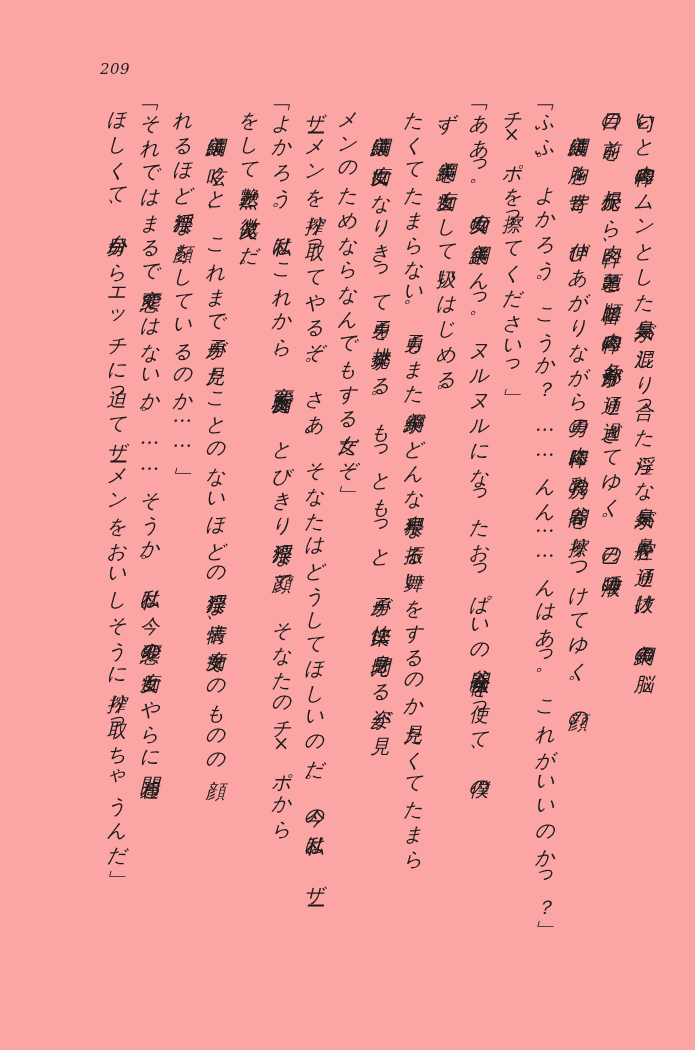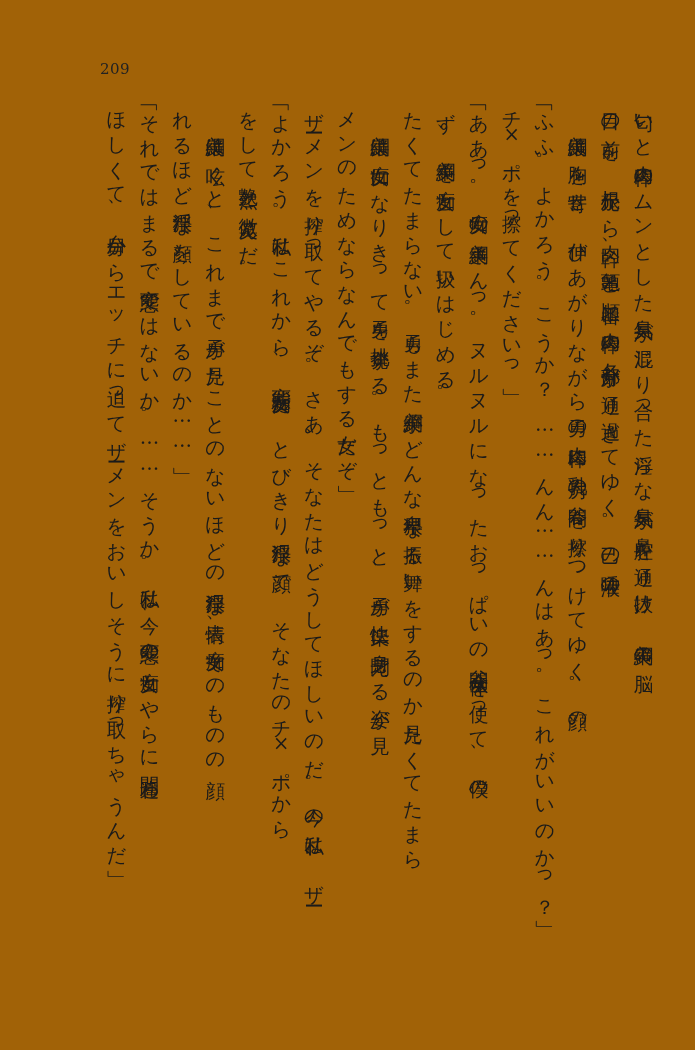--- a/index.html
+++ b/index.html
@@ -7,22 +7,23 @@
     padding: 0;
     background: #ffffff;
   }
   body {
     font-family: "DejaVu Serif", serif;
   }
   #page {
     position: relative;
     width: 695px;
     height: 1050px;
-    background: #a16207;
+    background: #fca5a5;
     overflow: hidden;
+    font-style: italic;
   }
   #page-number {
     position: absolute;
     left: 100px;
     top: 60px;
     font-family: "DejaVu Serif", serif;
     font-size: 15px;
     color: #222222;
     letter-spacing: 0.5px;
   }

